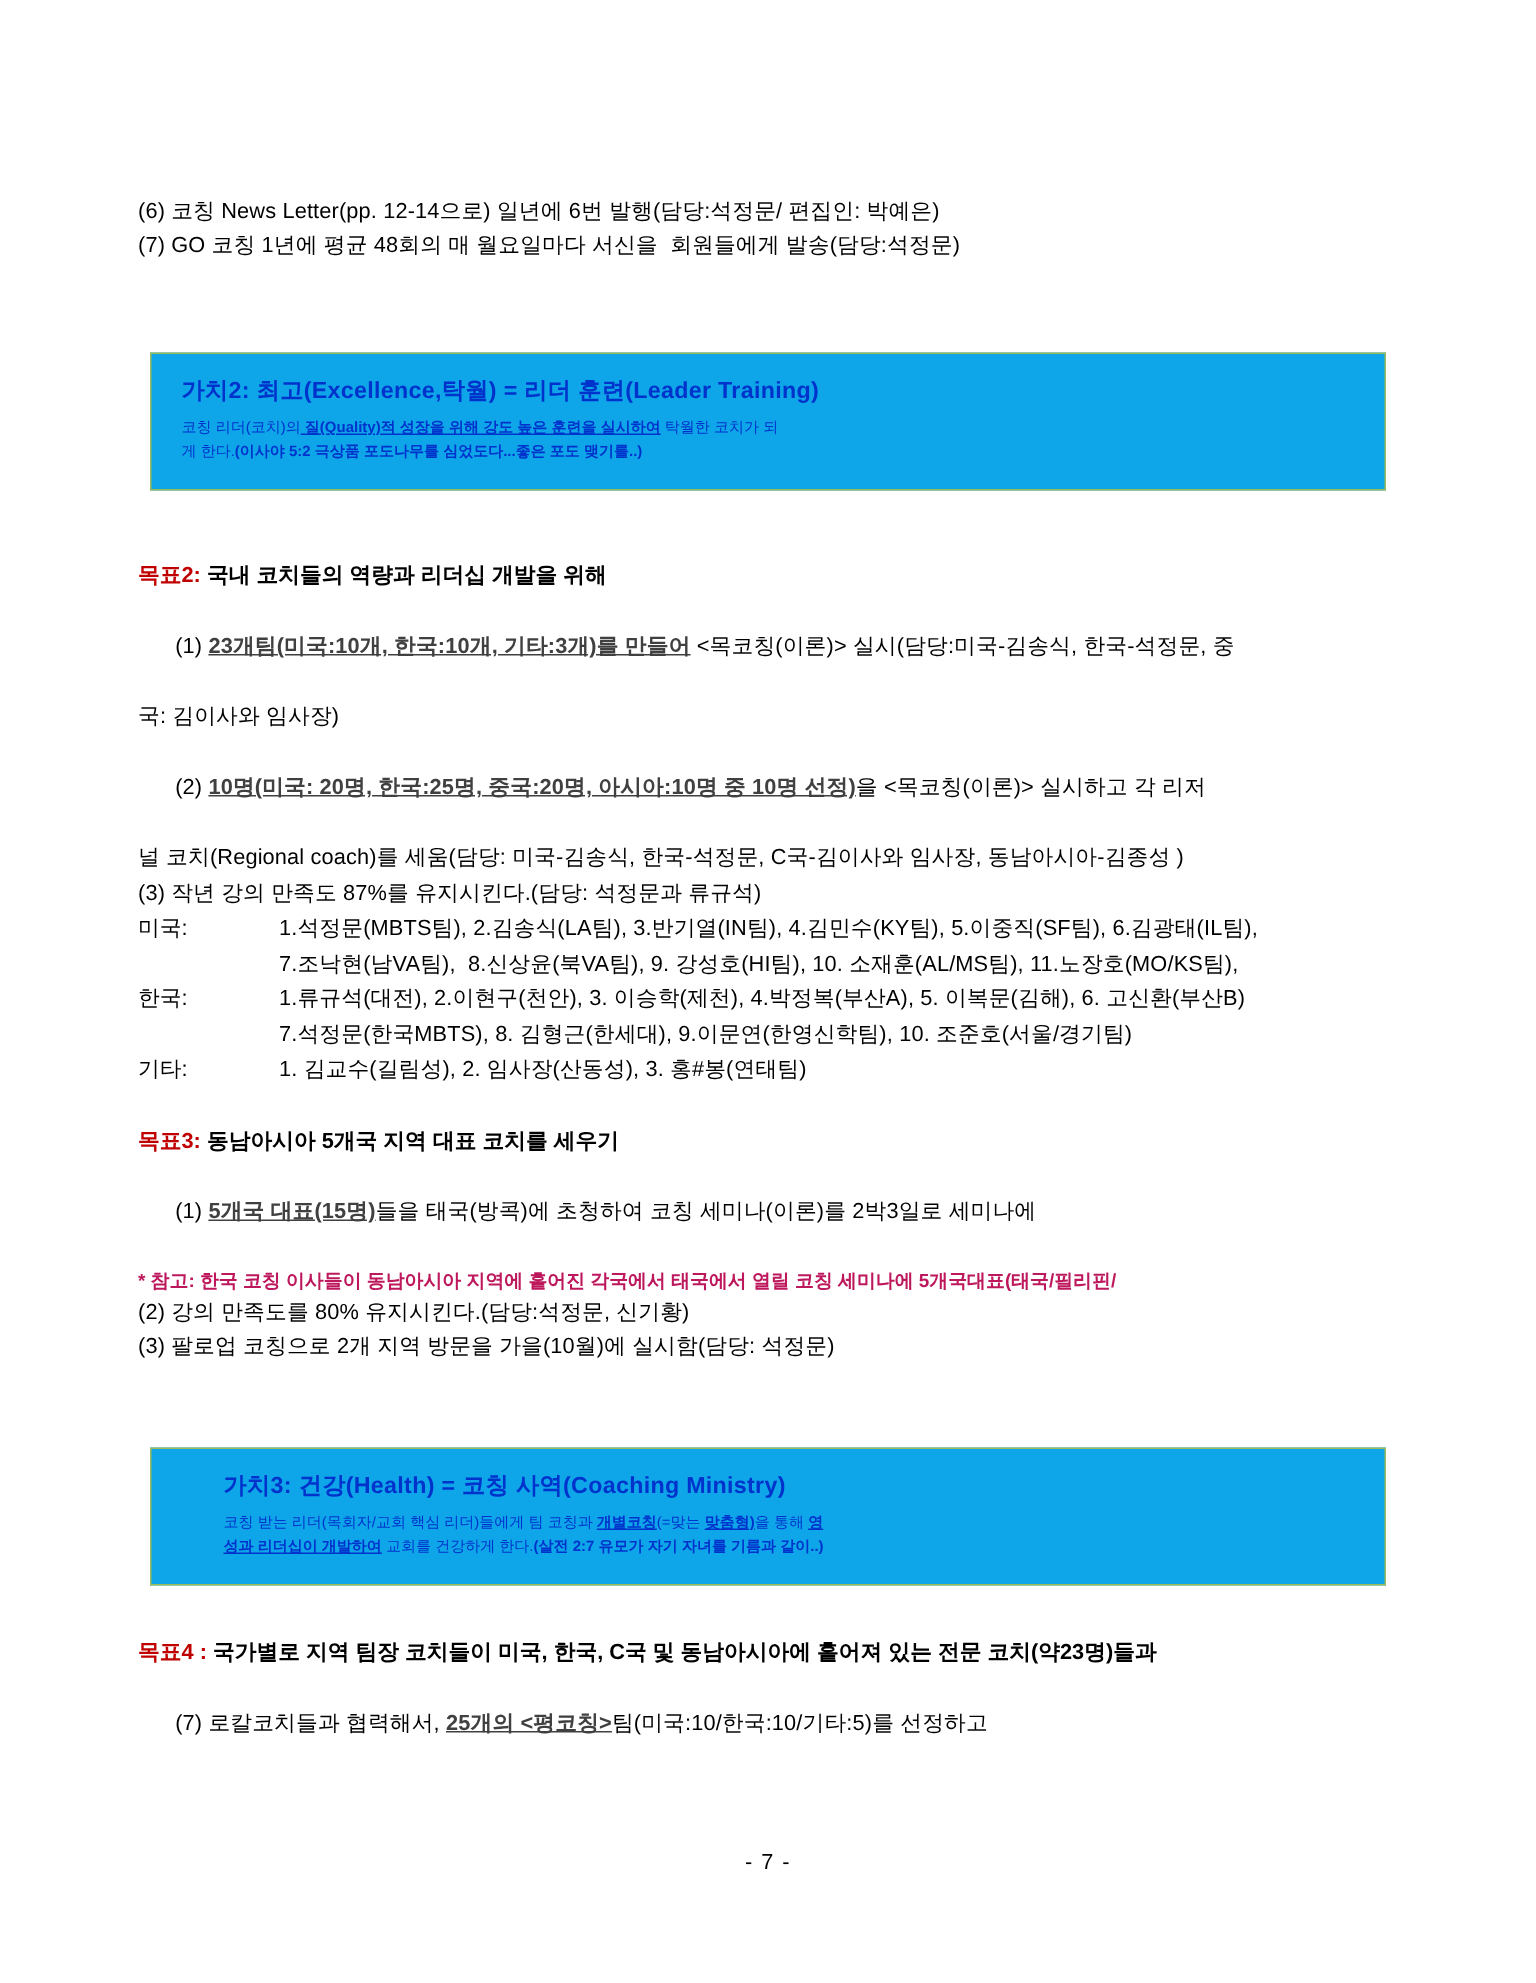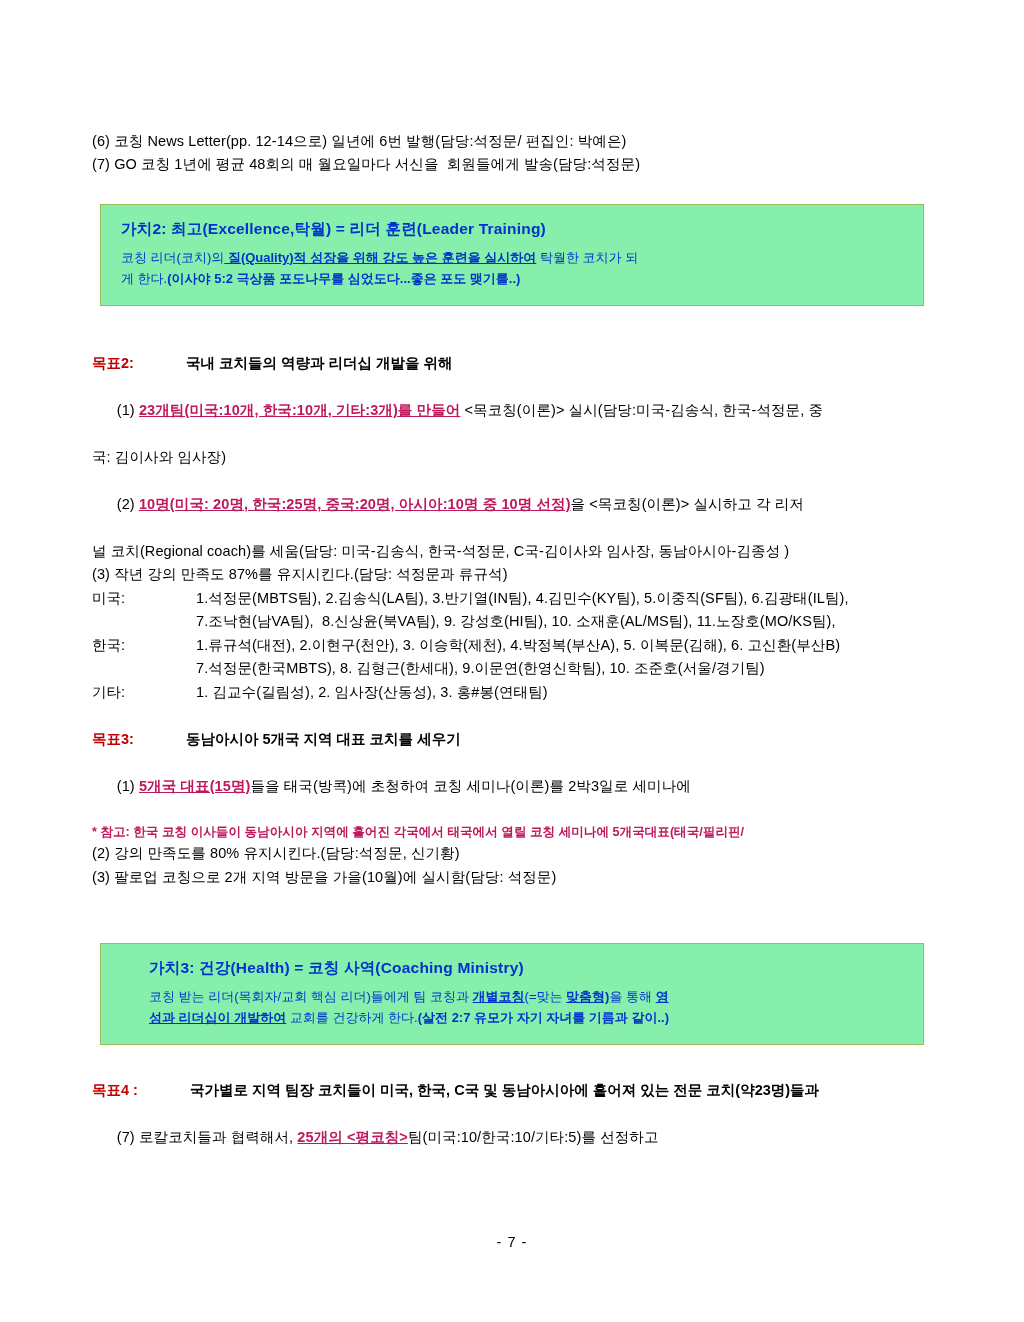--- a/index.html
+++ b/index.html
@@ -20,59 +20,59 @@
     box-sizing: border-box;
     padding: 130px 92px 0 92px;
   }
   .line {
     font-size: 14.5px;
     line-height: 1.62;
     letter-spacing: 0.1px;
     white-space: pre-wrap;
   }
   .bold { font-weight: bold; }
-  .red { color: #be185d; }
+  .red { color: #404040; }
   .u { text-decoration: underline; }
 
   .intro-block { margin-bottom: 4px; }
 
   .value-box {
     border: 1px solid #9bbb59;
-    background: #86efac;
+    background: #0ea5e9;
     padding: 14px 20px 16px 20px;
-    margin: 27px 8px 46px 8px;
+    margin: 58px 8px 46px 8px;
   }
   .value-box .vb-title {
     font-size: 15.5px;
     font-weight: bold;
     color: #0033cc;
     margin-bottom: 7px;
     letter-spacing: 0.2px;
   }
   .value-box .vb-body {
-    font-size: 13px;
+    font-size: 10px;
     line-height: 1.62;
     color: #0033cc;
     font-weight: bold;
   }
   .value-box .vb-body .plain { font-weight: normal; }
 
   .goal-block { margin-top: 24px; }
   .goal-head {
     font-size: 14.5px;
     font-weight: bold;
     color: #c00000;
     line-height: 1.62;
   }
-  .goal-head .hd-rest { color: #000000; margin-left: 48px; }
+  .goal-head .hd-rest { color: #000000; }
 
   .roster {
     display: grid;
     grid-template-columns: 62px 1fr;
-    column-gap: 14px;
+    column-gap: 4px;
     font-size: 14.5px;
     line-height: 1.62;
   }
   .roster .rlabel { white-space: nowrap; }
   .roster .rtext { }
 
   .note {
     font-size: 12.6px;
     line-height: 1.6;
     color: #be185d;

